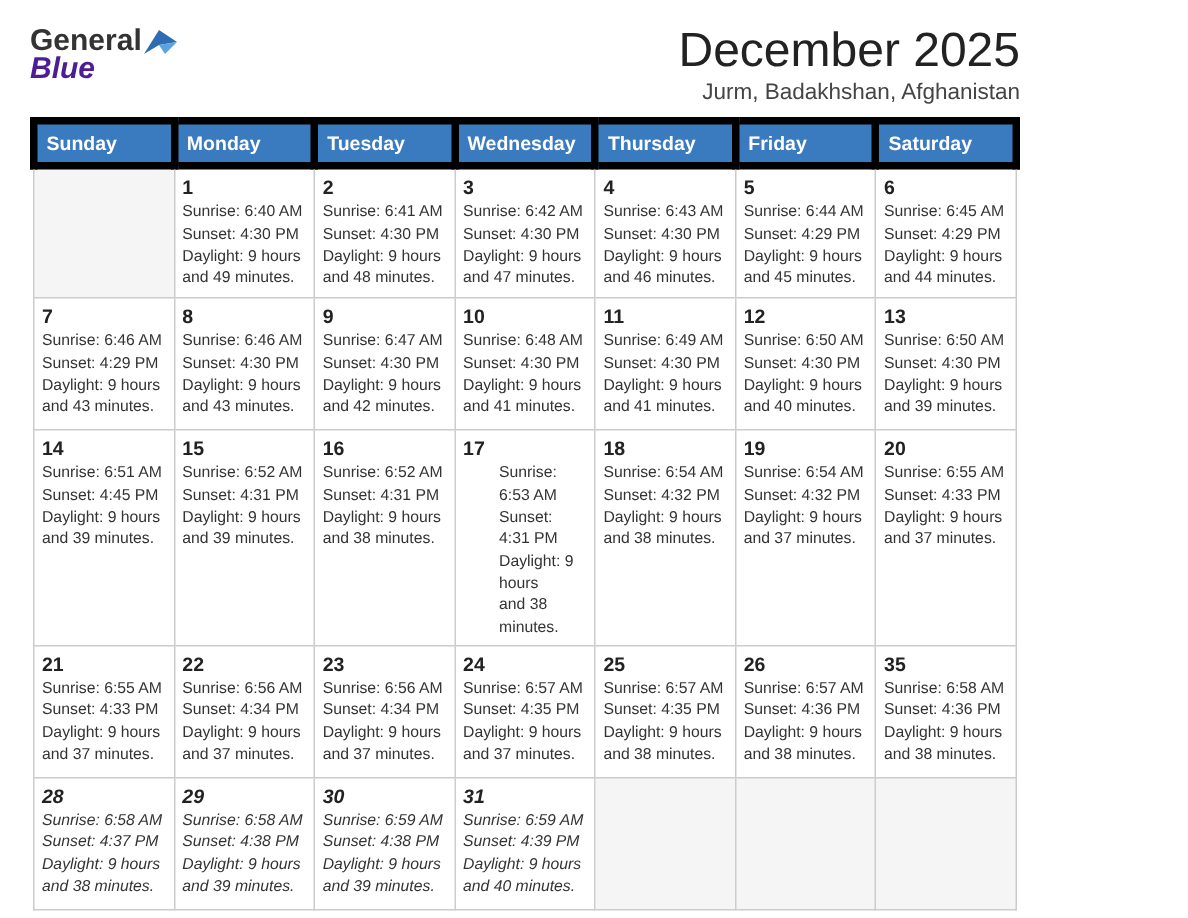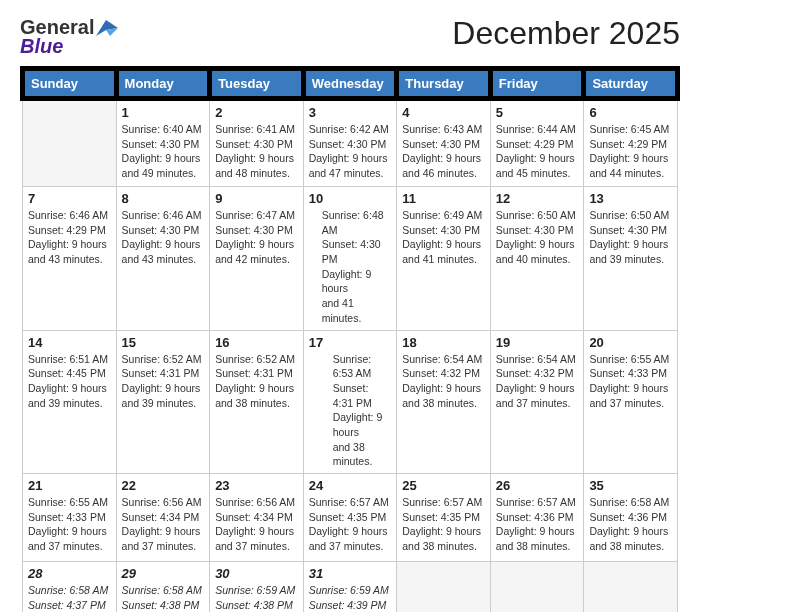--- a/index.html
+++ b/index.html
@@ -102,20 +102,21 @@
         <span style="font-size:20px;font-weight:bold;color:#333;">General</span>
         <svg width="22" height="16" viewBox="0 0 22 16" style="margin-left:2px;">
           <polygon points="0,16 10,0 22,8 10,10" fill="#2e6db4"></polygon>
           <polygon points="10,10 22,8 14,16" fill="#5ba3e0"></polygon>
         </svg>
       </div>
       <span style="font-size:20px;font-weight:bold;color:#4c1d95;margin-top:-4px;font-style:italic;">Blue</span>
     </div>
     <div class="title-block">
       <div class="main-title">December 2025</div>
+      <div class="subtitle">Jurm, Badakhshan, Afghanistan</div>
     </div>
   </div>
 
   <table class="calendar">
     <thead>
       <tr>
       <th>Sunday</th>
           <th>Monday</th>
           <th>Tuesday</th>
           <th>Wednesday</th>
@@ -187,21 +188,21 @@
           </td>
           <td>
             <span class="day-number">9</span>
             <div class="day-info" style="white-space: pre-line;">Sunrise: 6:47 AM
 Sunset: 4:30 PM
 Daylight: 9 hours
 and 42 minutes.</div>
           </td>
           <td>
             <span class="day-number">10</span>
-            <div class="day-info" style="white-space: pre-line; margin-left: 13px;">Sunrise: 6:48 AM
+            <div class="day-info" style="white-space: pre-line;">Sunrise: 6:48 AM
 Sunset: 4:30 PM
 Daylight: 9 hours
 and 41 minutes.</div>
           </td>
           <td>
             <span class="day-number">11</span>
             <div class="day-info" style="white-space: pre-line;">Sunrise: 6:49 AM
 Sunset: 4:30 PM
 Daylight: 9 hours
 and 41 minutes.</div>

